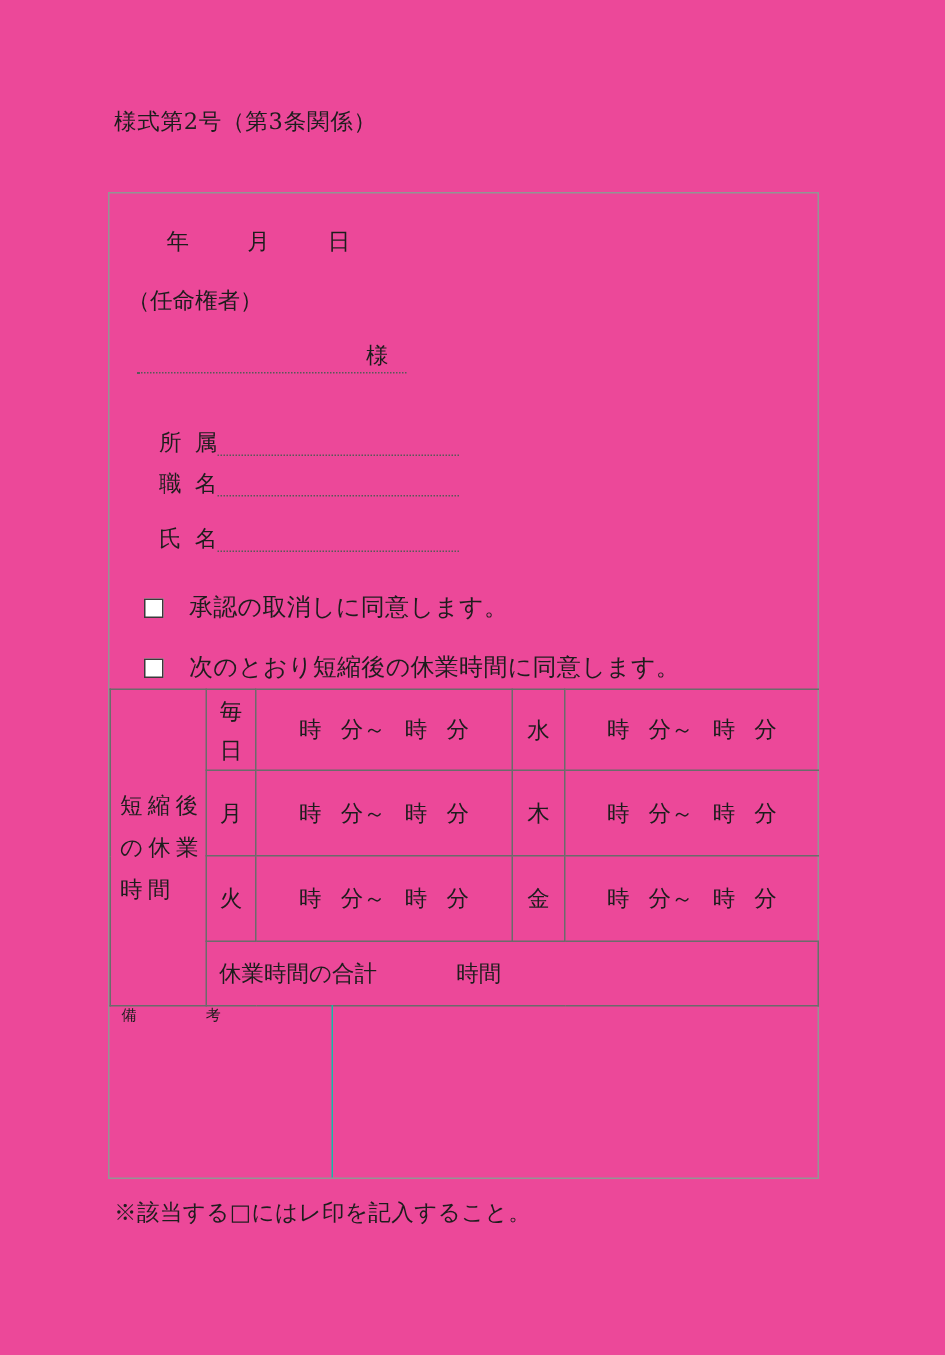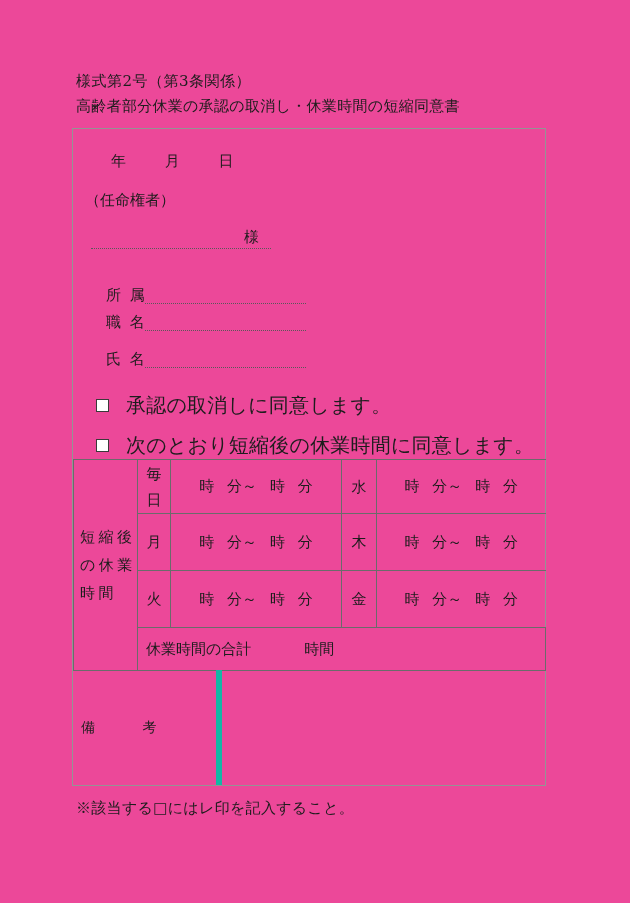--- a/index.html
+++ b/index.html
@@ -88,21 +88,21 @@
   .consent-row.c0 { top: 268px; }
   .consent-row.c1 { top: 308px; }
   .checkbox {
     width: 13px; height: 13px;
     border: 1px solid #3a3a3a;
     background: #fff;
     margin-right: 17px;
     flex: 0 0 auto;
   }
   .consent-text {
-    font-size: 20px;
+    font-size: 16px;
     letter-spacing: 0.2px;
     white-space: nowrap;
   }
   table.schedule {
     position: absolute;
     left: 0; top: 330px;
     width: 472px;
     border-collapse: collapse;
     table-layout: fixed;
   }
@@ -134,44 +134,42 @@
   }
   .total-unit { margin-left: 48px; }
   .remarks {
     position: absolute;
     left: 0; top: 541px; right: 0; bottom: 0;
     display: flex;
   }
   .remarks-label-cell {
     width: 149px;
     flex: 0 0 auto;
-    border-right: 6px solid #14b8a6;
-    display: flex;
-    align-items: center;
+    border-right: 1px solid #14b8a6;
+    display: flex;
     padding-left: 8px;
-    font-size: 14px;
+    font-size: 10px;
     word-spacing: 43px;
     white-space: nowrap;
   }
   .remarks-body { flex: 1 1 auto; }
   .footnote {
     position: absolute;
     left: 76px; top: 799px;
     font-size: 15px;
     letter-spacing: 0.3px;
     white-space: nowrap;
   }
 </style>
 </head>
 <body>
 
 <div class="page">
 
   <div class="form-number">様式第2号（第3条関係）</div>
-  <div class="doc-title">高齢者部分休業の承認の取消し・休業時間の短縮同意書</div>
 
   <div class="main-box">
 
     <div class="date-line">年 月 日</div>
 
     <div class="appointer">（任命権者）</div>
 
     <div class="addressee">
       <span>様</span>
     </div>

